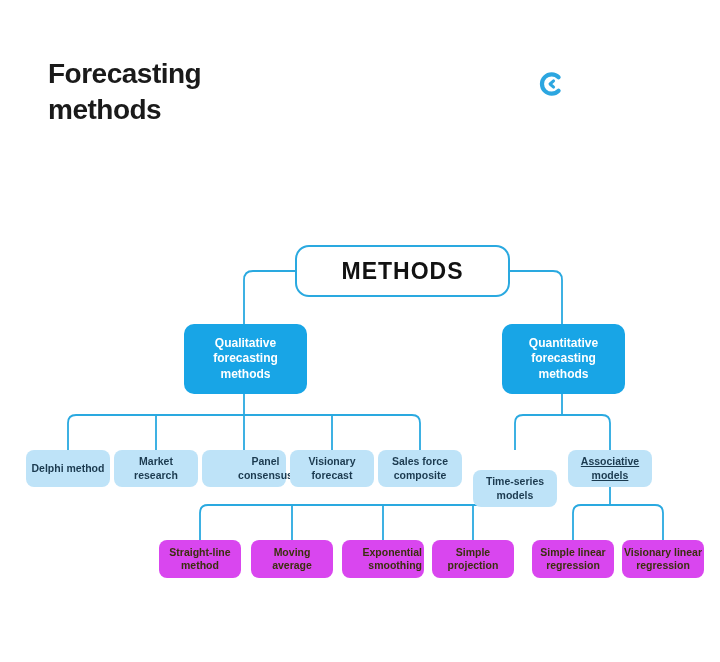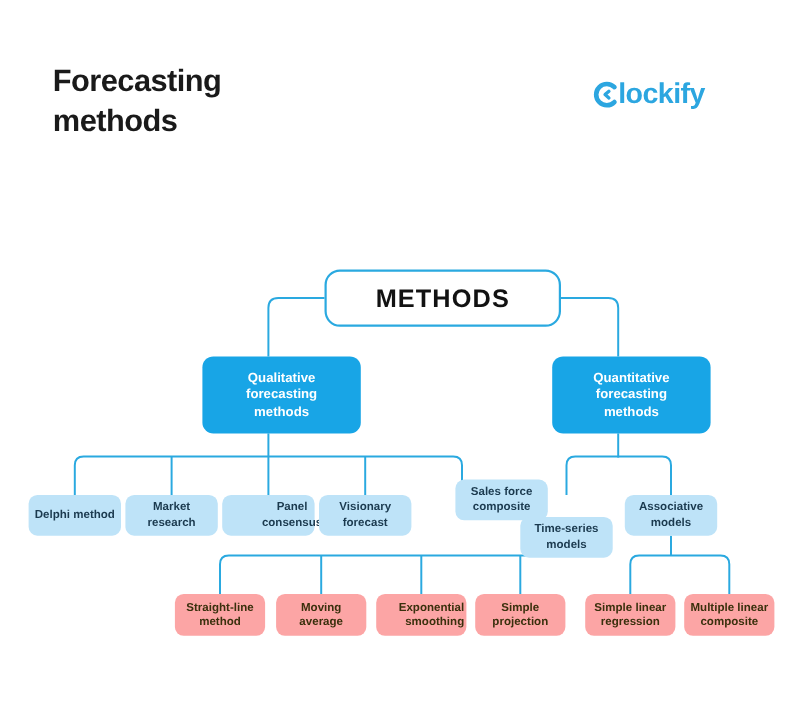--- a/index.html
+++ b/index.html
@@ -21,48 +21,47 @@
   .connectors path{stroke:#2AA9E0;stroke-width:1.8;fill:none;}
   .node{
     position:absolute;display:flex;align-items:center;justify-content:center;
     text-align:center;font-weight:bold;box-sizing:border-box;
   }
   .root{
     width:215px;height:52px;background:#ffffff;border:2.5px solid #2AA9E0;
     border-radius:14px;font-size:23px;letter-spacing:1px;color:#121212;z-index:2;
   }
   .lvl2{
-    width:144px;height:70px;background:#18A5E6;border-radius:10px;
+    width:123px;height:70px;background:#18A5E6;border-radius:10px;
     color:#ffffff;font-size:12px;line-height:1.3;z-index:2;padding:13px;
   }
   .lvl3{
     width:84px;height:37px;background:#BEE3F8;border-radius:8px;
     color:#1B3A4F;font-size:10.5px;line-height:1.25;z-index:2;padding:2px;
   }
   .lvl4{
-    width:82px;height:38px;background:#fca5a5;border-radius:8px;
+    width:82px;height:38px;background:#d946ef;border-radius:8px;
     color:#3A300D;font-size:10.5px;line-height:1.25;z-index:2;padding:2px;
   }
 </style>
 </head>
 <body>
 
 <div class="title">
   <div>Forecasting</div>
   <div>methods</div>
 </div>
 
 <div class="logo">
   <span style="display:inline-flex;">
     <svg width="28" height="28" viewBox="0 0 24 24">
       <path d="M 18.5 6.2 A 8.3 8.3 0 1 0 18.5 17.8" stroke="#2CA6E0" stroke-width="3.6" fill="none" stroke-linecap="round"></path>
       <path d="M 14.2 9.4 L 11.2 12 L 14.2 14.6" stroke="#2CA6E0" stroke-width="2.6" fill="none" stroke-linecap="round" stroke-linejoin="round"></path>
     </svg>
   </span>
-  <span class="logo-text">lockify</span>
 </div>
 
 <svg class="connectors" width="720" height="662" viewBox="0 0 720 662">
   <path d="M 295 271 L 253 271 Q 244 271 244 280 L 244 324"></path>
   <path d="M 510 271 L 553 271 Q 562 271 562 280 L 562 324"></path>
   <path d="M 244 394 L 244 450"></path>
   <path d="M 68 450 L 68 423 Q 68 415 76 415 L 412 415 Q 420 415 420 423 L 420 450"></path>
   <path d="M 156 415 L 156 450"></path>
   <path d="M 332 415 L 332 450"></path>
   <path d="M 562 394 L 562 416"></path>
@@ -77,22 +76,22 @@
 
 <div class="node root" style="left:295px;top:245px;">METHODS</div>
 
 <div class="node lvl2" style="left:184px;top:324px;">Qualitative forecasting methods</div>
 <div class="node lvl2" style="left:502px;top:324px;">Quantitative forecasting methods</div>
 
 <div class="node lvl3" style="left:26px;top:450px;">Delphi method</div>
 <div class="node lvl3" style="left:114px;top:450px;">Market research</div>
 <div class="node lvl3" style="left:202px;top:450px;padding-left:45px;">Panel consensus</div>
 <div class="node lvl3" style="left:290px;top:450px;">Visionary forecast</div>
-<div class="node lvl3" style="left:378px;top:436px;margin-left:36px;">Sales force composite</div>
+<div class="node lvl3" style="left:378px;top:450px;">Sales force composite</div>
 <div class="node lvl3" style="left:473px;top:450px;margin-top:20px;">Time-series models</div>
-<div class="node lvl3" style="left:568px;top:450px;">Associative models</div>
+<div class="node lvl3" style="left:568px;top:450px;text-decoration:underline;">Associative models</div>
 
 <div class="node lvl4" style="left:159px;top:540px;">Straight-line method</div>
 <div class="node lvl4" style="left:251px;top:540px;">Moving average</div>
 <div class="node lvl4" style="left:342px;top:540px;text-align:right;">Exponential smoothing</div>
 <div class="node lvl4" style="left:432px;top:540px;">Simple projection</div>
 <div class="node lvl4" style="left:532px;top:540px;">Simple linear regression</div>
-<div class="node lvl4" style="left:622px;top:540px;">Multiple linear composite</div>
+<div class="node lvl4" style="left:622px;top:540px;">Visionary linear regression</div>
 
 </body></html>

